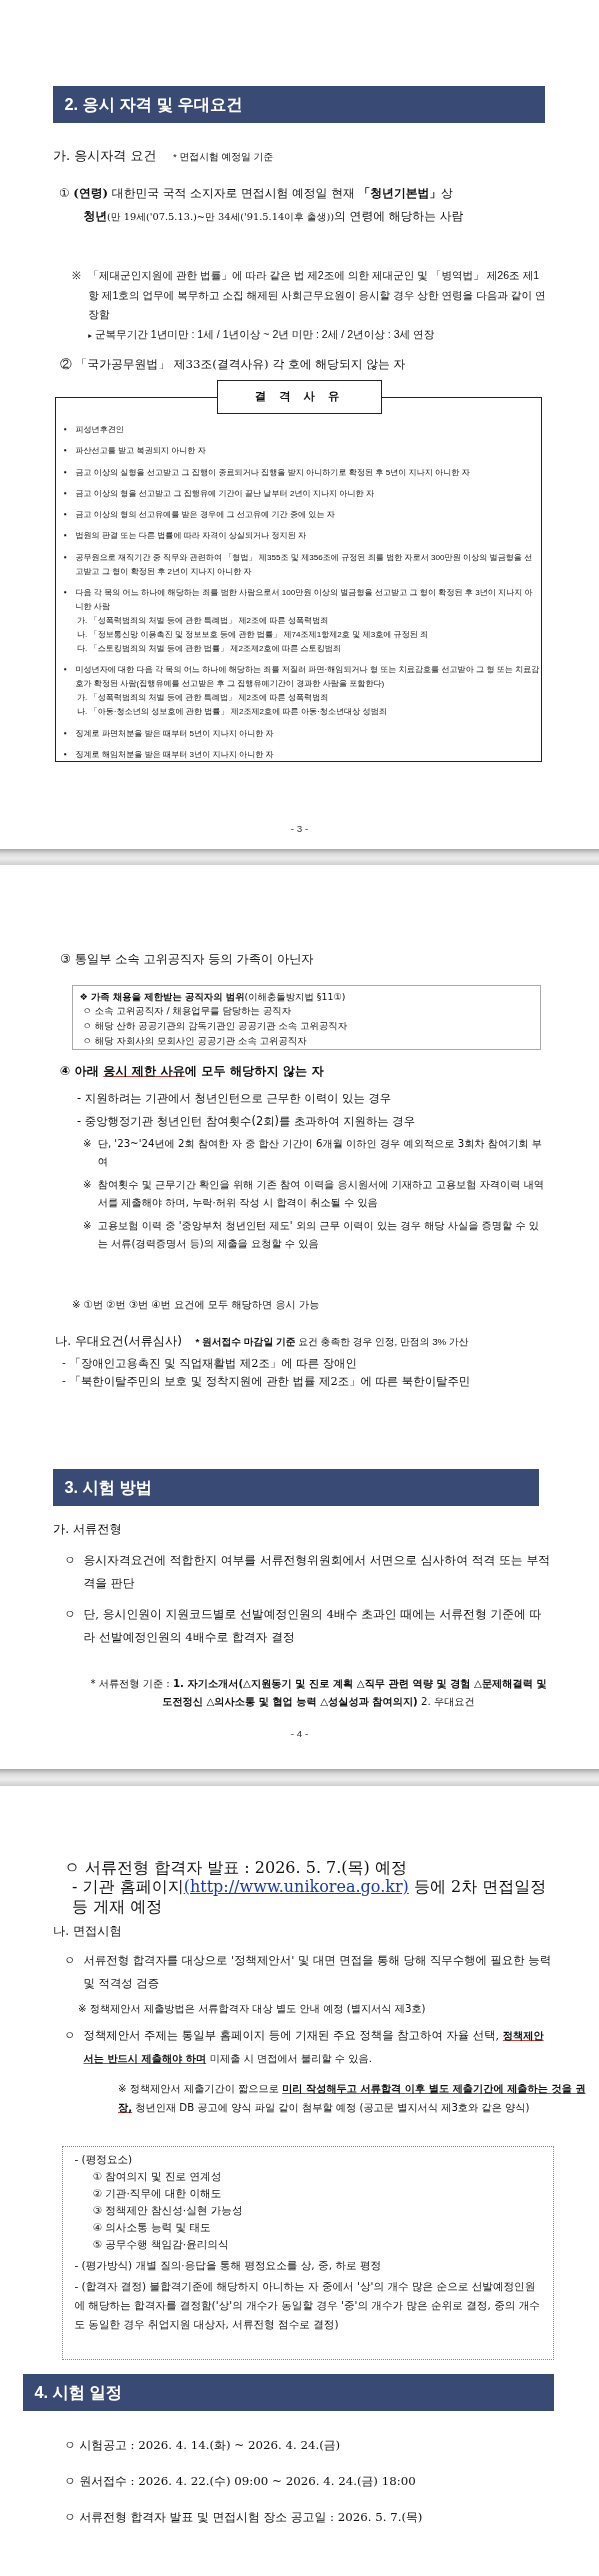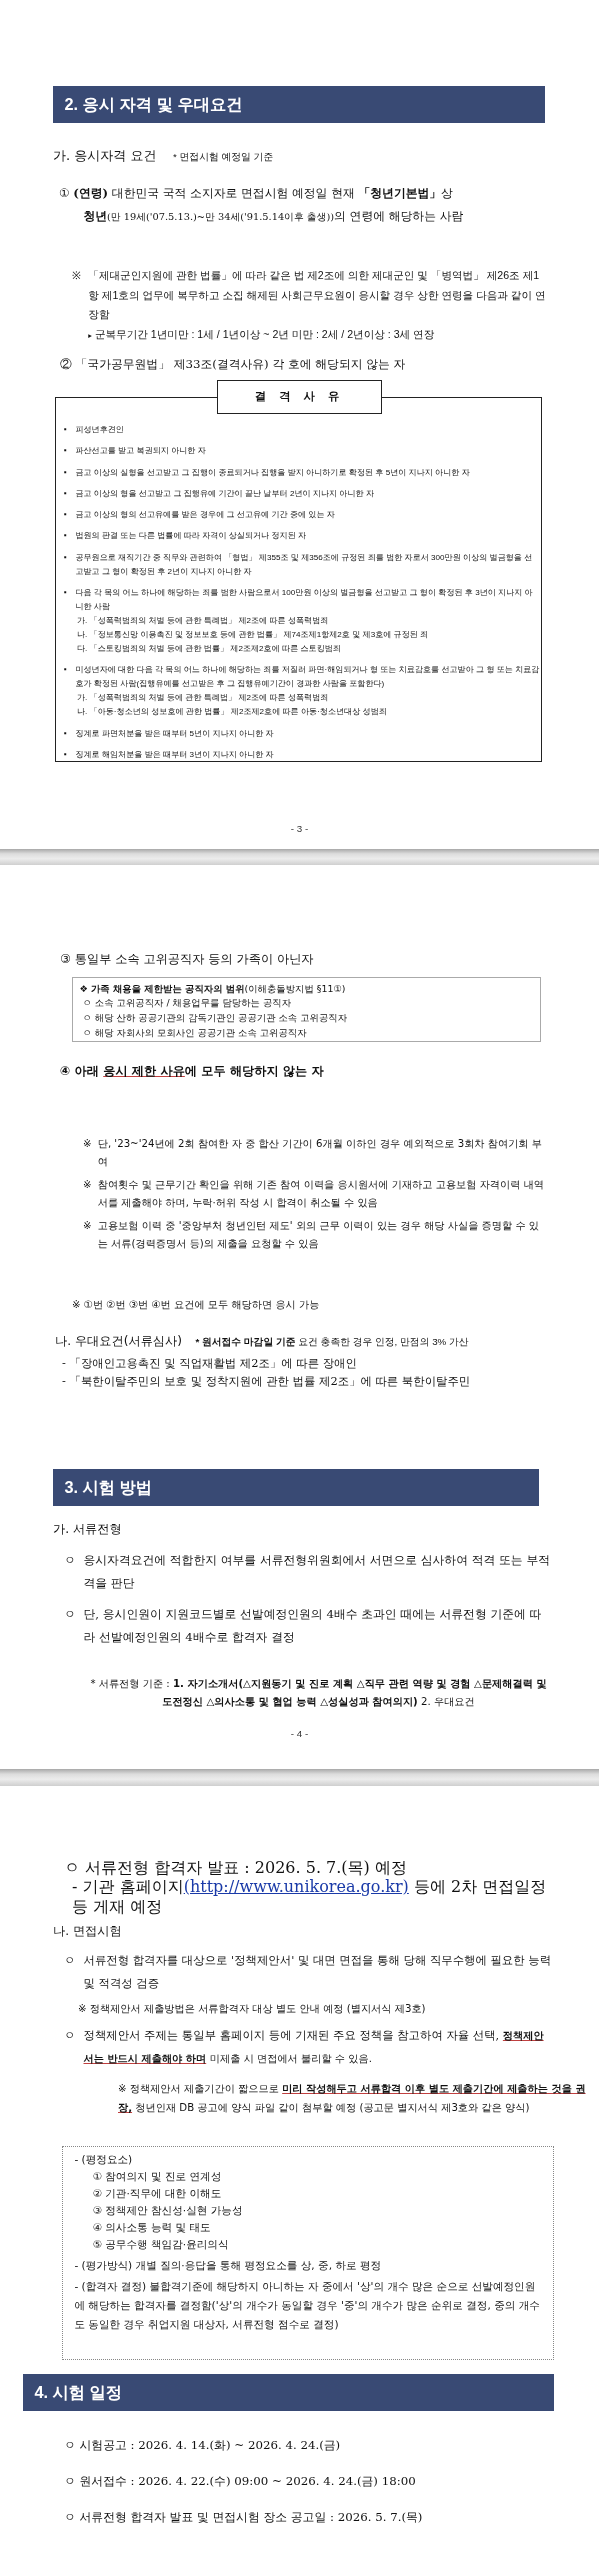--- a/index.html
+++ b/index.html
@@ -12,21 +12,21 @@
   .sub { font-family: "DejaVu Serif", serif; font-size: 13px; }
   .sub-note { font-size: 9.8px; font-family: "Liberation Sans", sans-serif; }
   .body-s { font-family: "DejaVu Serif", serif; font-size: 11.8px; line-height: 23px; }
   .body-sans { font-family: "Liberation Sans", sans-serif; font-size: 11.4px; line-height: 21px; }
   .tiny { font-family: "Liberation Sans", sans-serif; font-size: 8.1px; line-height: 14px; }
   b { font-weight: bold; }
   .page-num { position: absolute; width: 599px; text-align: center; font-family: "Liberation Sans", sans-serif; font-size: 9.8px; color: #333; }
   .box { position: absolute; border: 1.6px solid #222; }
   .box-title { position: absolute; border: 1.6px solid #222; background: #fff; text-align: center; font-family: "Liberation Sans", sans-serif; font-weight: bold; font-size: 11.4px; letter-spacing: 4.9px; }
   .dotbox { position: absolute; border: 0.8px dotted #888; }
-  .thinbox { position: absolute; border: 0.8px solid #aaa; }
+  .thinbox { position: absolute; border: 0.8px solid #aaa; margin-top: 8px; }
   .ul-red { text-decoration: underline; text-decoration-color: #c04040; }
   .link { color: #1a3aa8; text-decoration: underline; }
   .bullet-row { display: flex; }
   .bullet-row .b { width: 11.4px; flex: 0 0 11.4px; }
 </style>
 </head>
 <body>
 
 <div class="page" style="height:849px;">
   <div class="sec-header" style="left:53px; top:86px; width:492px;">2. 응시 자격 및 우대요건</div>
@@ -137,20 +137,24 @@
     <div>&nbsp;ㅇ <span>해당 산하 공공기관의 감독기관인 공공기관 소속 고위공직자</span></div>
     <div>&nbsp;ㅇ <span>해당 자회사의 모회사인 공공기관 소속 고위공직자</span></div>
   </div>
 
   <div class="abs" style="left:60px; top:198px; font-family:'DejaVu Sans',sans-serif; font-size:12.2px; font-weight:bold;">
     <span>④</span>
     <span>아래</span>
     <span class="ul-red">응시 제한 사유</span><span>에 모두 해당하지 않는 자</span>
   </div>
 
+  <div class="abs" style="left:77px; top:222px; width:472px; font-family:'DejaVu Sans',sans-serif; font-size:11.4px; line-height:23px;">
+    <div>- <span>지원하려는 기관에서 청년인턴으로 근무한 이력이 있는 경우</span></div>
+    <div>- <span>중앙행정기관 청년인턴 참여횟수(2회)를 초과하여 지원하는 경우</span></div>
+  </div>
 
   <div class="abs" style="left:83px; top:270px; width:464px; font-family:'DejaVu Sans',sans-serif; font-size:10.2px; line-height:18px;">
     <div class="bullet-row" style="margin-bottom:4.9px;">
         <span class="b">※</span>
         <span style="padding-left:3.3px;">단, '23~'24년에 2회 참여한 자 중 합산 기간이 6개월 이하인 경우 예외적으로 3회차 참여기회 부여</span>
       </div>
     <div class="bullet-row" style="margin-bottom:4.9px;">
         <span class="b">※</span>
         <span style="padding-left:3.3px;">참여횟수 및 근무기간 확인을 위해 기존 참여 이력을 응시원서에 기재하고 고용보험 자격이력 내역서를 제출해야 하며, 누락·허위 작성 시 합격이 취소될 수 있음</span>
       </div>

